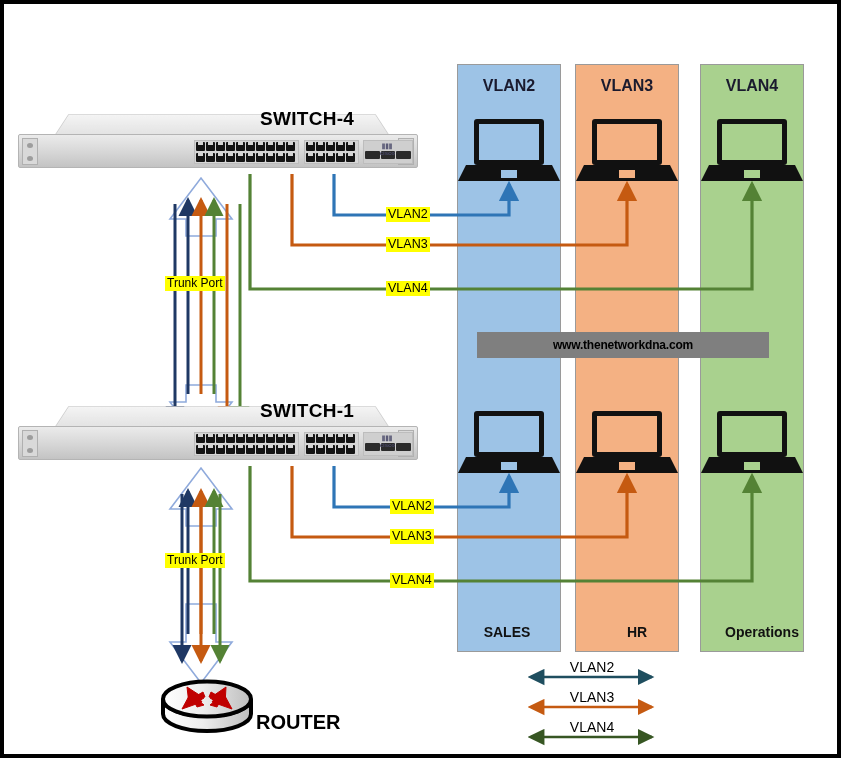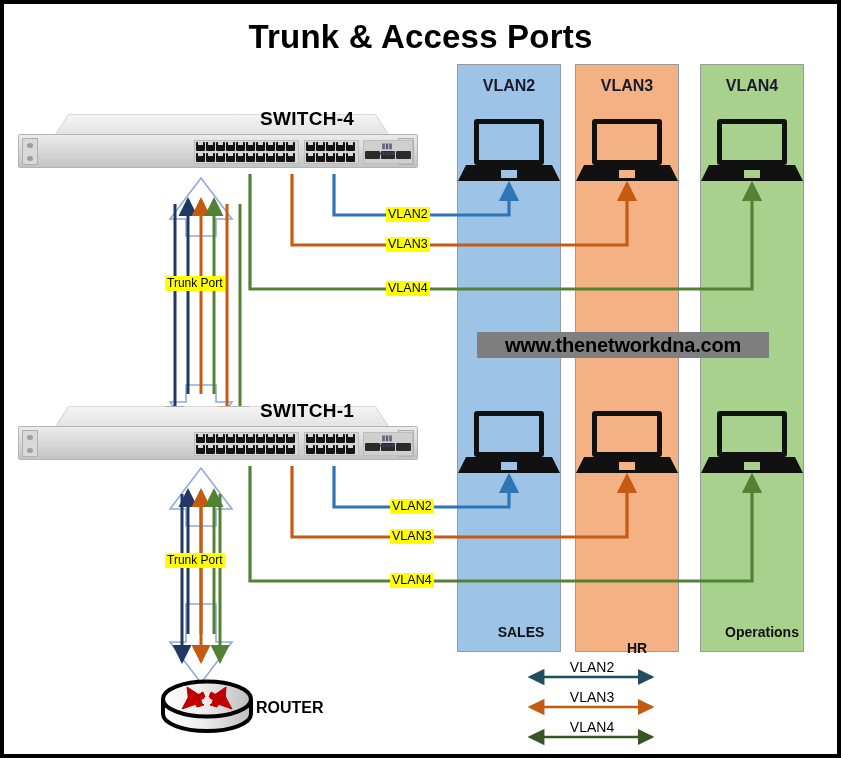--- a/index.html
+++ b/index.html
@@ -59,23 +59,24 @@
   }
   .switch-label {
     position: absolute;
     font-size: 19px;
     font-weight: bold;
     color: #000000;
     letter-spacing: 0.3px;
   }
   .router-label {
     position: absolute;
-    font-size: 16px;
-    font-weight: bold;
-    color: #000000;
+    font-size: 20px;
+    font-weight: bold;
+    color: #000000;
+    margin-top: 12px;
   }
   .tag {
     position: absolute;
     background: #ffff00;
     color: #000000;
     font-size: 12.5px;
     line-height: 15px;
     padding: 0 2px;
     white-space: nowrap;
   }
@@ -89,21 +90,21 @@
     white-space: nowrap;
   }
   .watermark {
     position: absolute;
     left: 473px;
     top: 328px;
     width: 292px;
     height: 26px;
     background: #7f7f7f;
     color: #000000;
-    font-size: 20px;
+    font-size: 12px;
     font-weight: bold;
     line-height: 26px;
     text-align: center;
     letter-spacing: -0.2px;
   }
   .legend-label {
     position: absolute;
     text-align: center;
     font-size: 14px;
     color: #000000;
@@ -207,32 +208,31 @@
   .cisco .bars {
     letter-spacing: 0.4px;
     font-size: 7px;
   }
 </style>
 </head>
 <body>
 
 <div id="canvas">
 
-  <div class="title">Trunk &amp; Access Ports</div>
 
   <div class="vlan-col" style="left:453px; top:60px; width:104px; height:588px; background:#9DC3E6;"></div>
   <div class="vlan-col" style="left:571px; top:60px; width:104px; height:588px; background:#F4B183;"></div>
   <div class="vlan-col" style="left:696px; top:60px; width:104px; height:588px; background:#A9D18E;"></div>
 
   <div class="col-head" style="left:453px; top:73px; width:104px;">VLAN2</div>
   <div class="col-head" style="left:571px; top:73px; width:104px;">VLAN3</div>
   <div class="col-head" style="left:696px; top:73px; width:104px;">VLAN4</div>
 
-  <div class="col-foot" style="left:457px; top:620px; width:120px;">SALES</div>
-  <div class="col-foot" style="left:571px; top:620px; width:124px;margin-top:16px;">HR</div>
+  <div class="col-foot" style="left:443px; top:620px; width:120px;">SALES</div>
+  <div class="col-foot" style="left:571px; top:620px; width:124px;">HR</div>
   <div class="col-foot" style="left:696px; top:620px; width:124px;">Operations</div>
 
   <svg class="layer" viewBox="0 0 833 750">
     <defs>
       <marker id="ahBlue" markerWidth="7" markerHeight="7" refX="5.4" refY="3.2" orient="auto">
         <path d="M0,0 L6.4,3.2 L0,6.4 z" fill="#2E75B6"></path>
       </marker>
       <marker id="ahOrange" markerWidth="7" markerHeight="7" refX="5.4" refY="3.2" orient="auto">
         <path d="M0,0 L6.4,3.2 L0,6.4 z" fill="#C55A11"></path>
       </marker>

